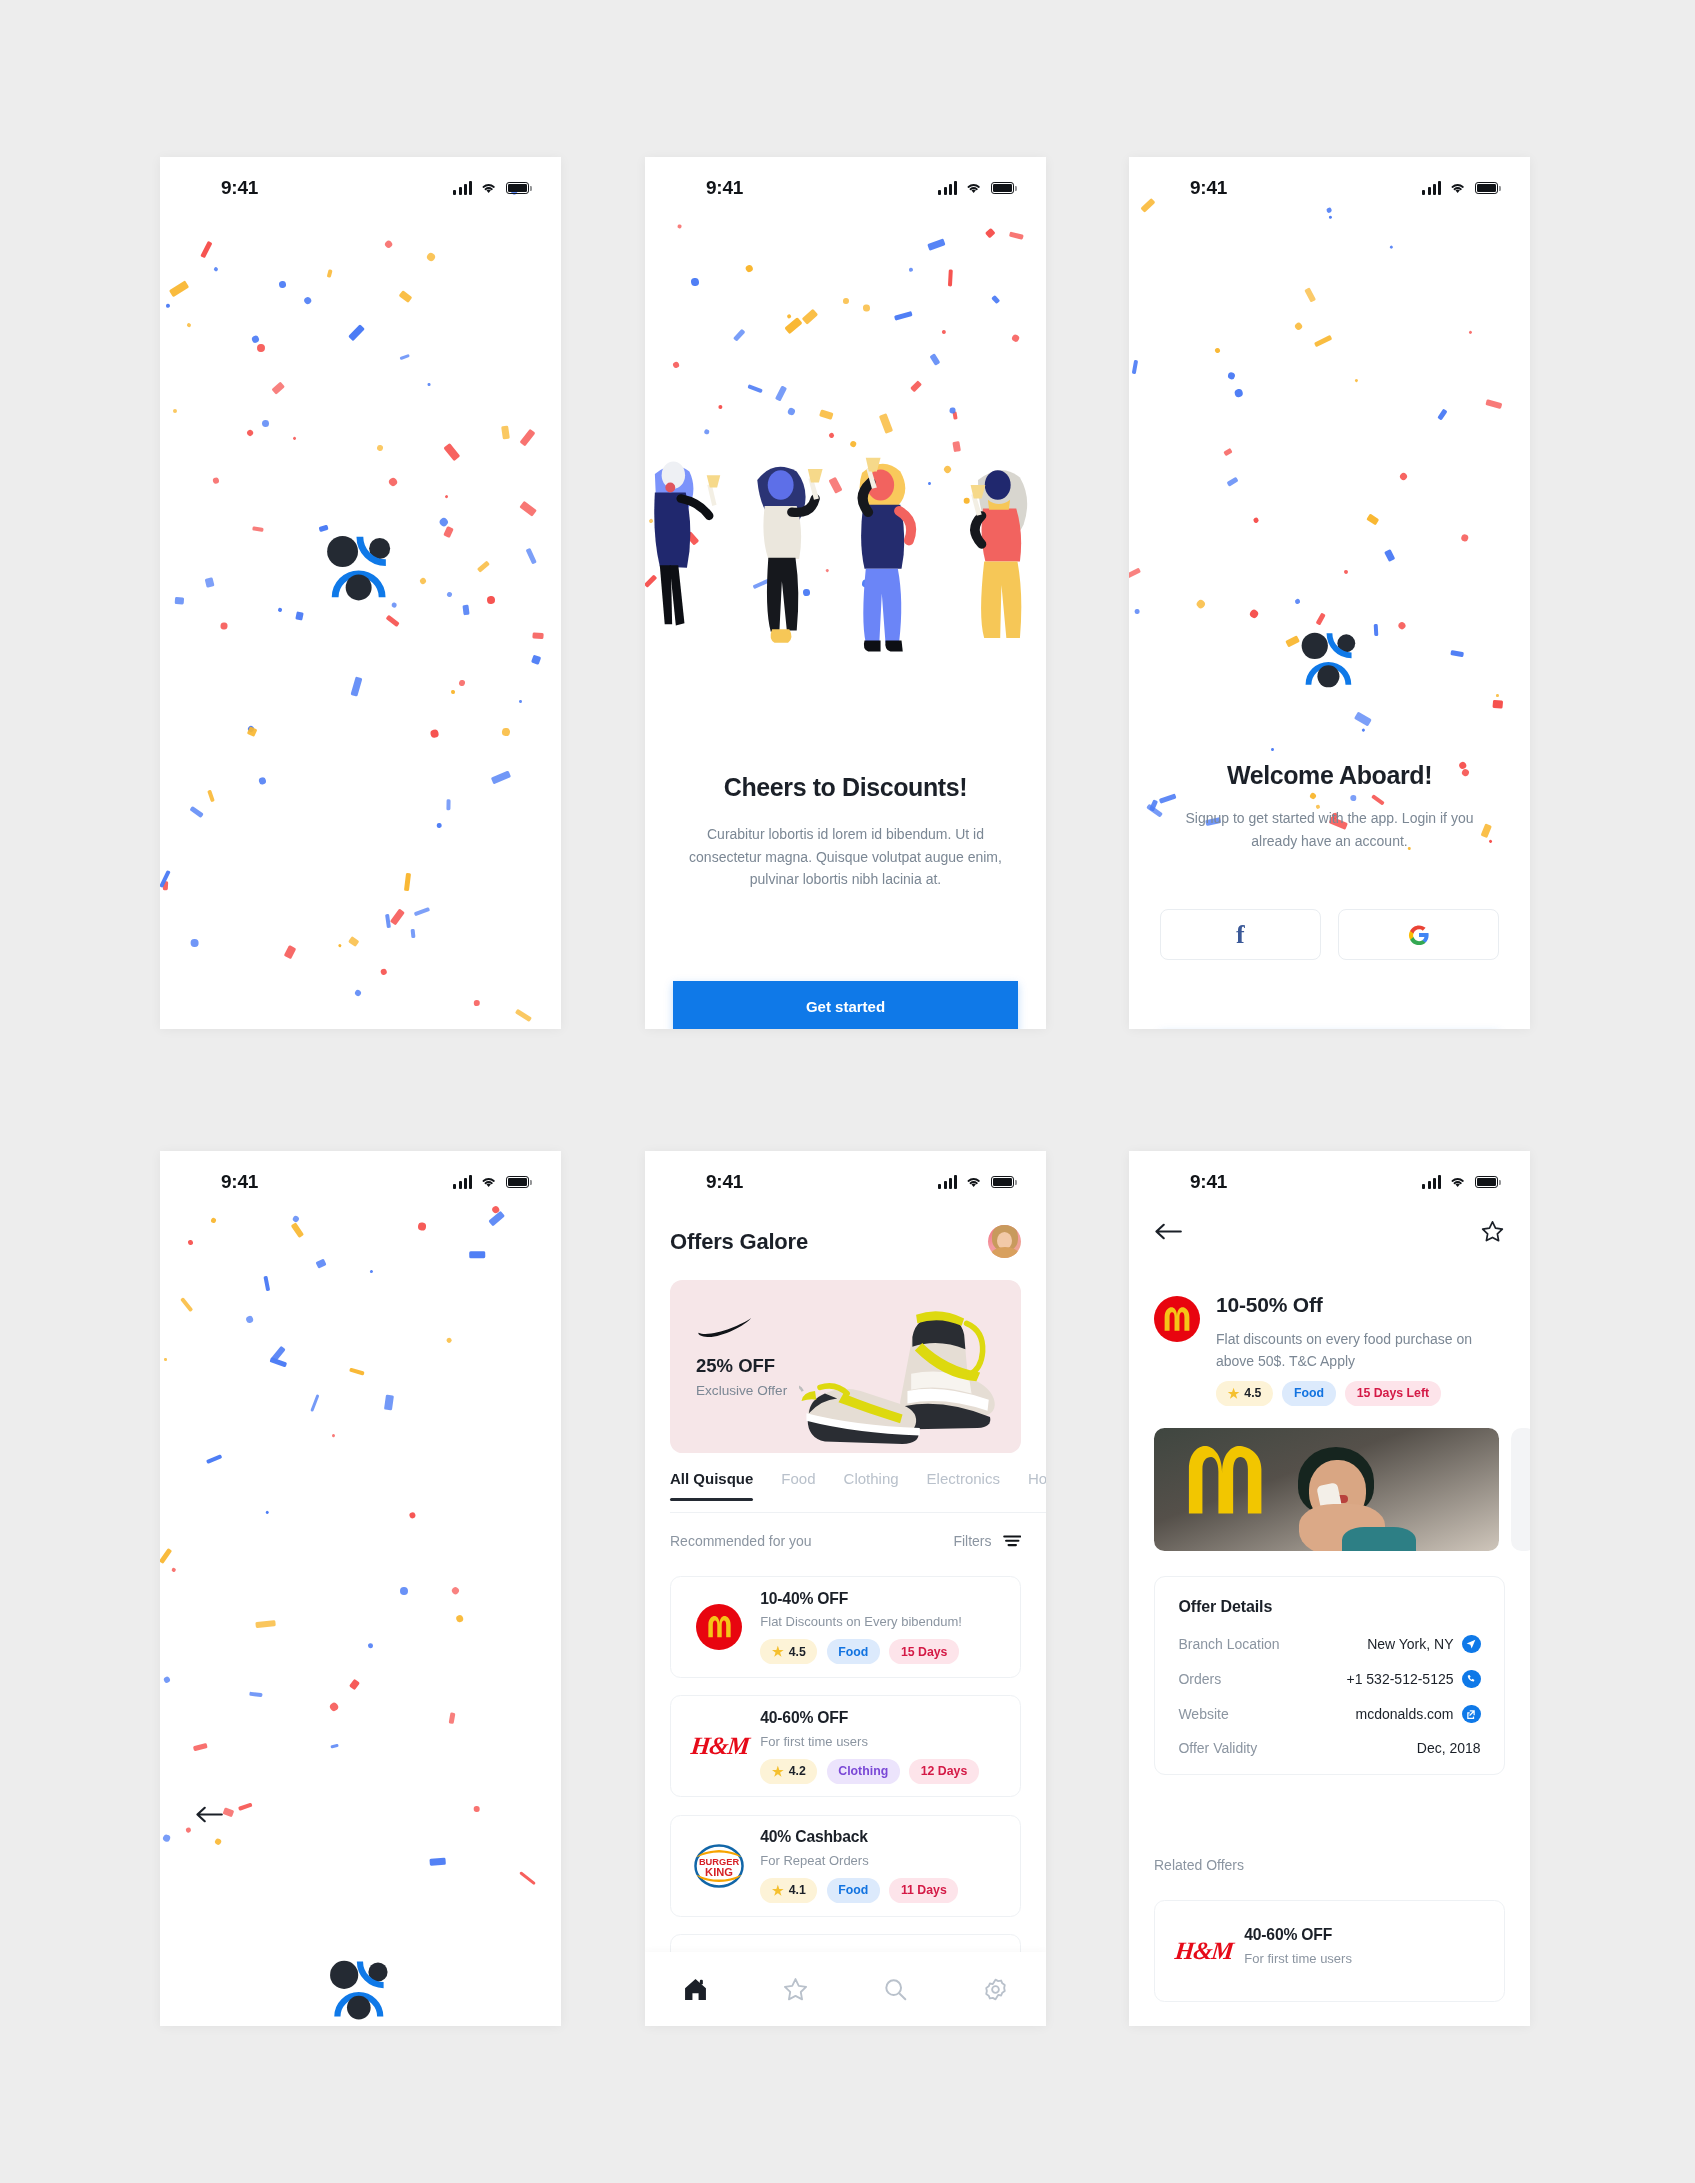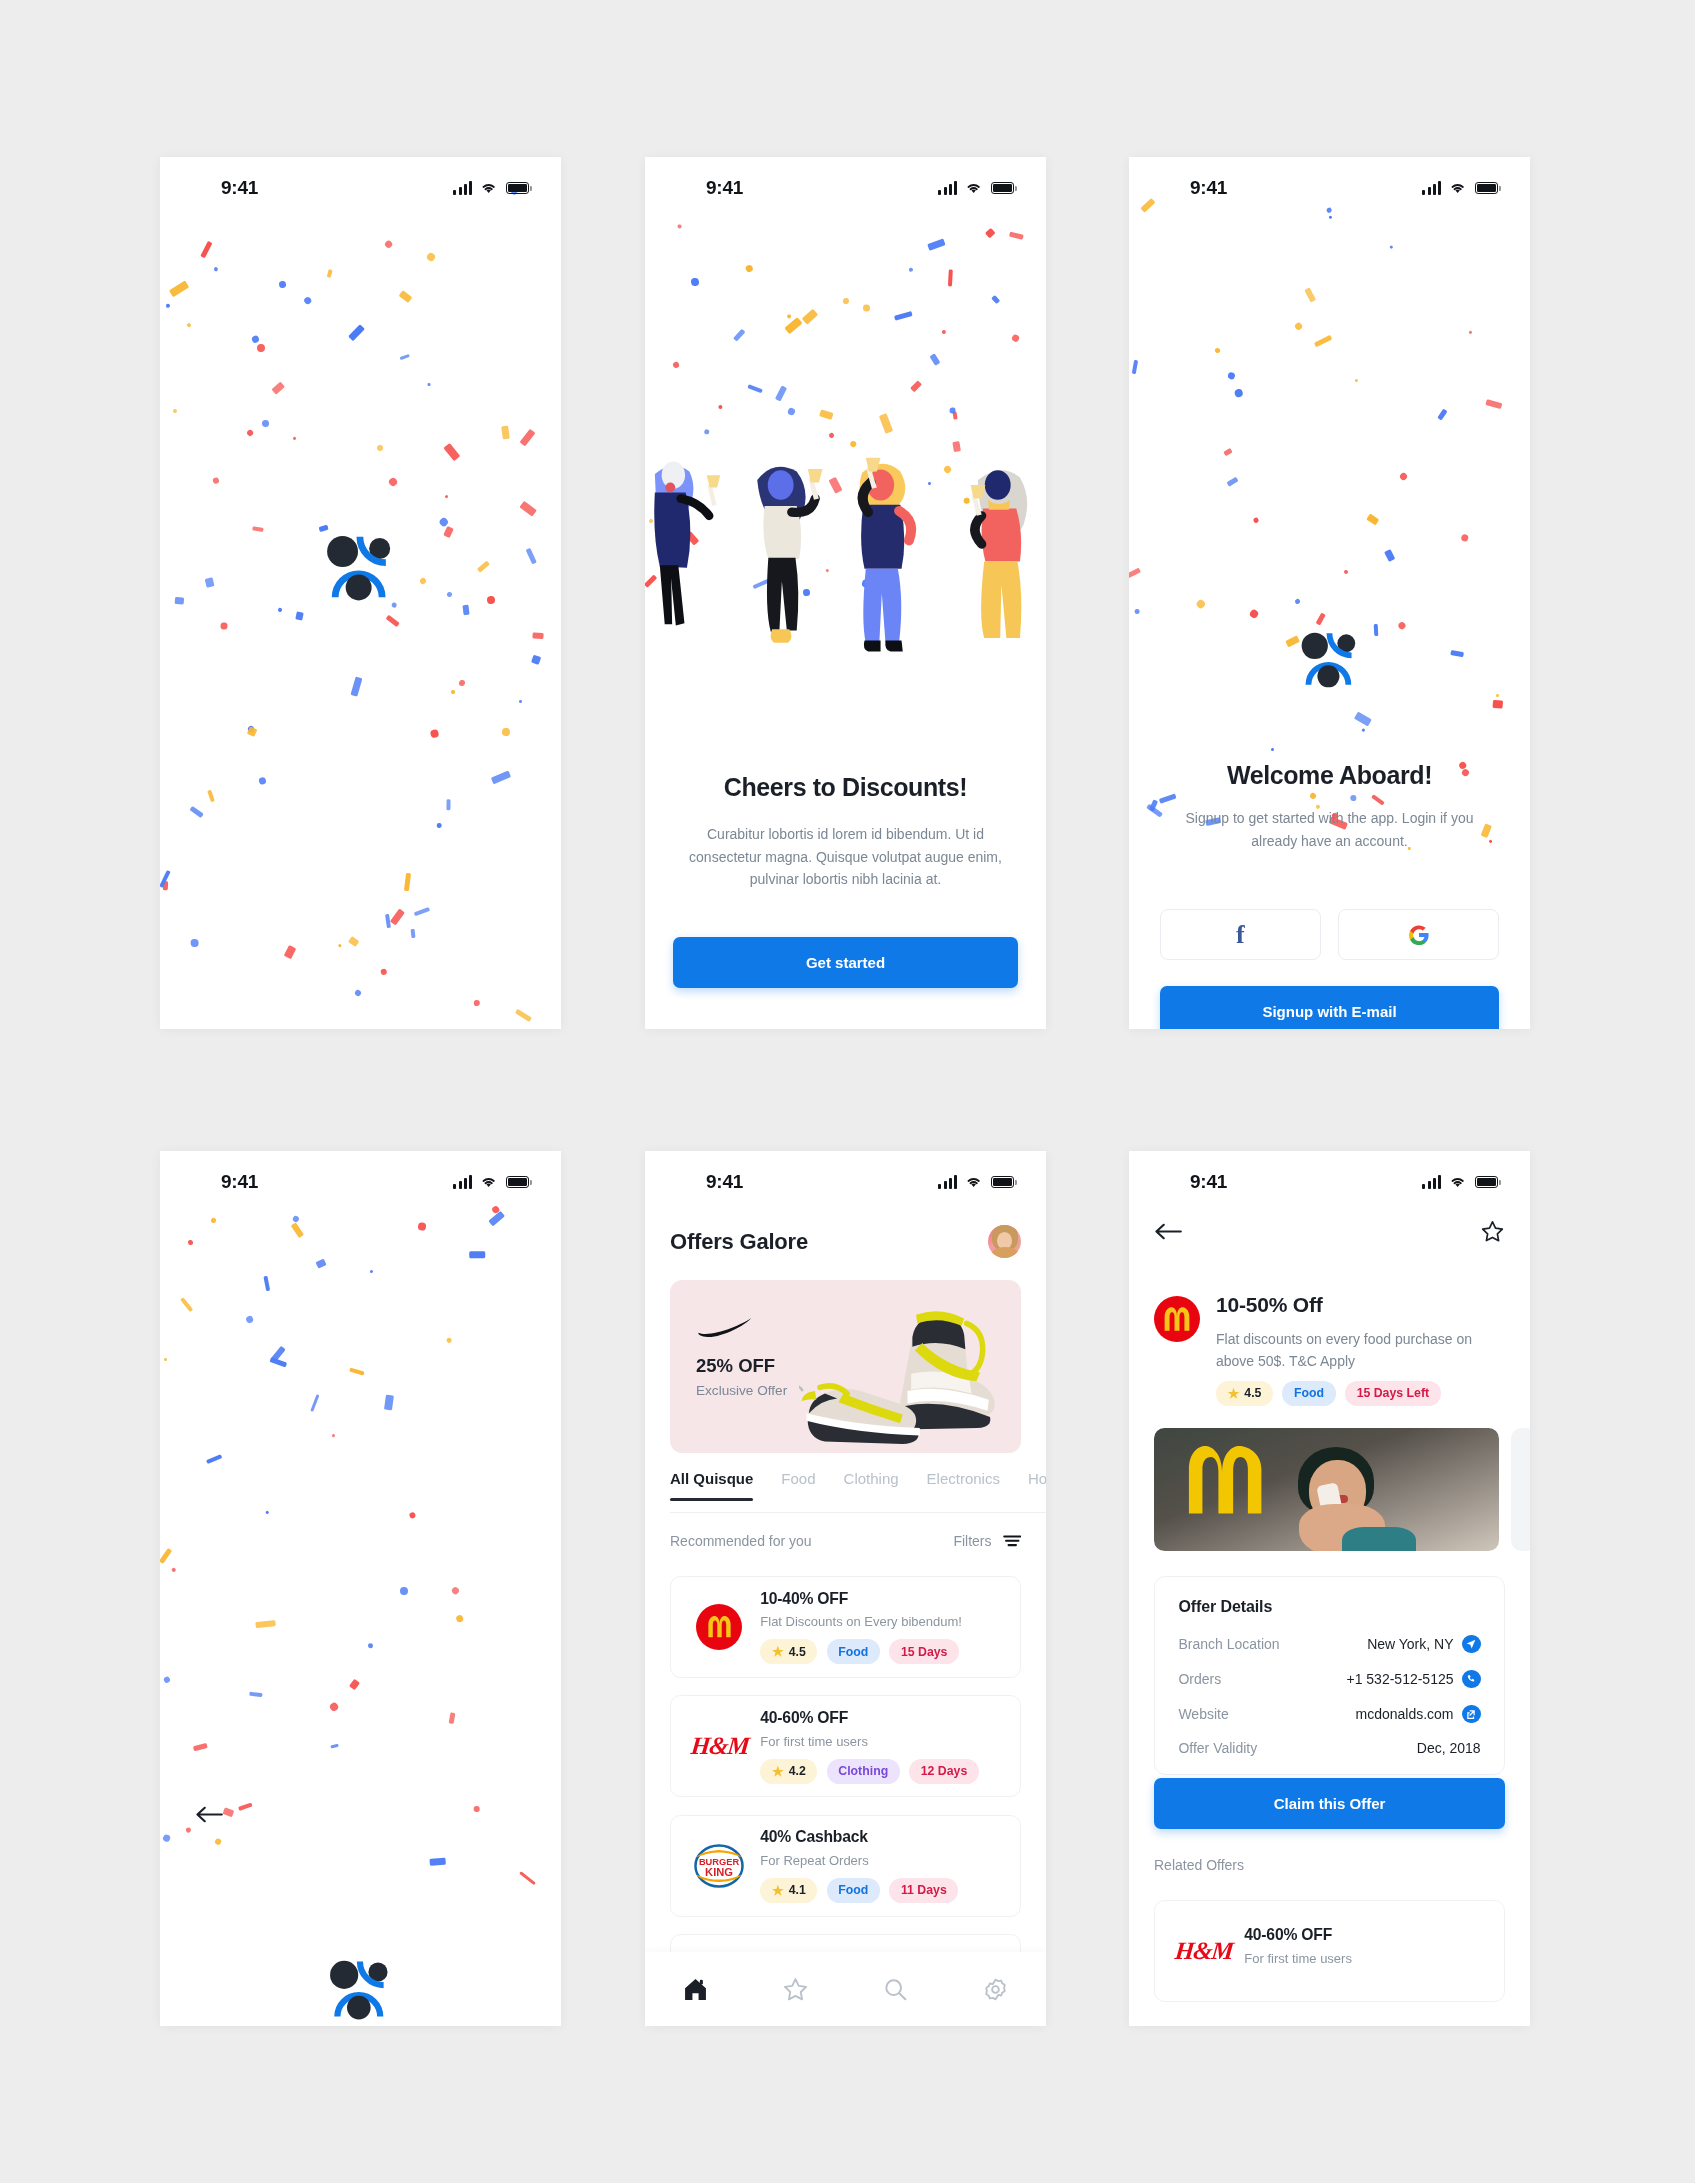--- a/index.html
+++ b/index.html
@@ -72,25 +72,26 @@
 
   
   .h-title {
     font-size: 25px; font-weight: 700; color: #1b2028; text-align:center;
     letter-spacing: -0.4px;
   }
   .h-sub {
     font-size: 14px; color: #7b8794; line-height: 1.62; text-align:center;
   }
   .btn-primary {
-    background: #0f79e8; color:#fff; border-radius: 7px;
+    background: #0f79e8; color:#fff; border-radius: 0;
     font-size: 15px; font-weight: 700; text-align: center;
     display:flex; align-items:center; justify-content:center;
     height: 51px;
     box-shadow: 0 3.1px 8.6px rgba(15,121,232,0.26);
+    margin-top: 44px;
   }
 
   
   #screen-splash .logo-wrap {
     position:absolute; left:0; right:0; top: 376px;
     display:flex; justify-content:center; z-index: 5;
   }
 
   
   .illus { position:absolute; left:0; right:0; top: 291px; height: 222px; z-index: 4; }
@@ -978,23 +979,20 @@
             </div>
             <div class="detail-row">
               <span class="dr-key">Offer Validity</span>
               <span class="dr-right">
                 <span class="dr-val">Dec, 2018</span>
               </span>
             </div>
           </div>
       </div>
 
-      <div class="claim-btn">
-        <div class="btn-primary">Claim this Offer</div>
-      </div>
 
       <div class="related-label">Related Offers</div>
       <div class="related-card">
         <div class="offer-logo">
           <span class="hm-logo">H&amp;M</span>
         </div>
         <div class="offer-body">
           <div class="offer-title">40-60% OFF</div>
           <div class="offer-desc">For first time users</div>
         </div>

